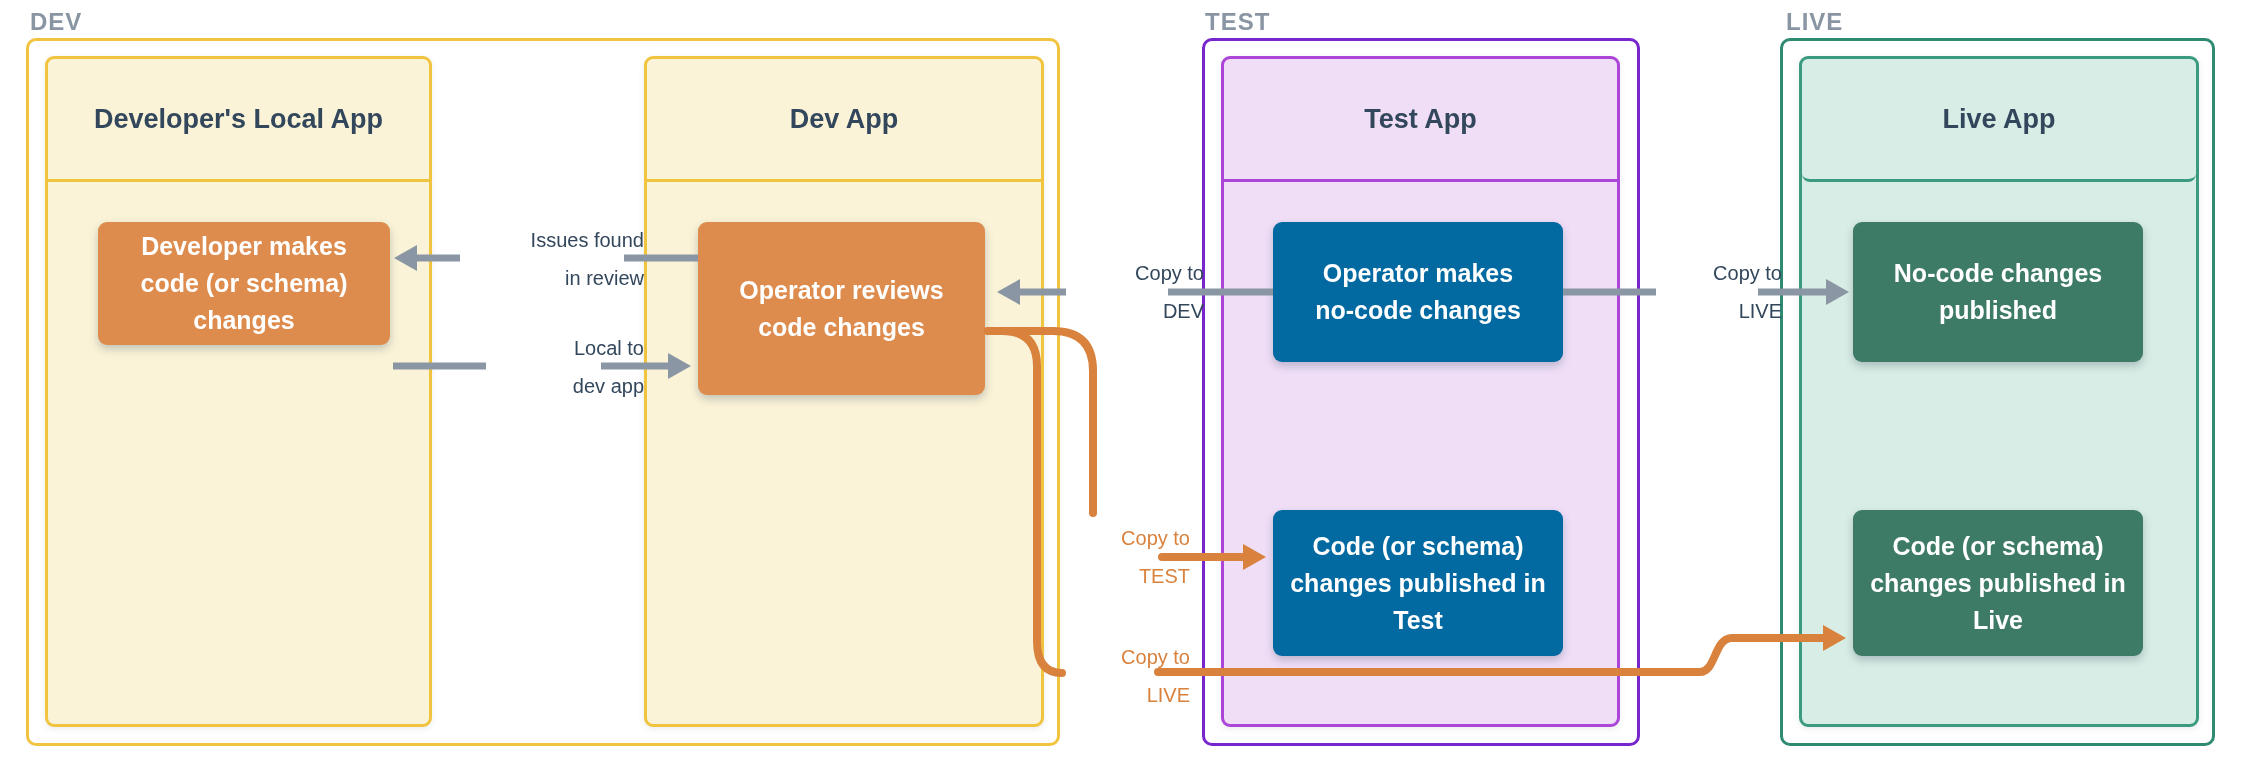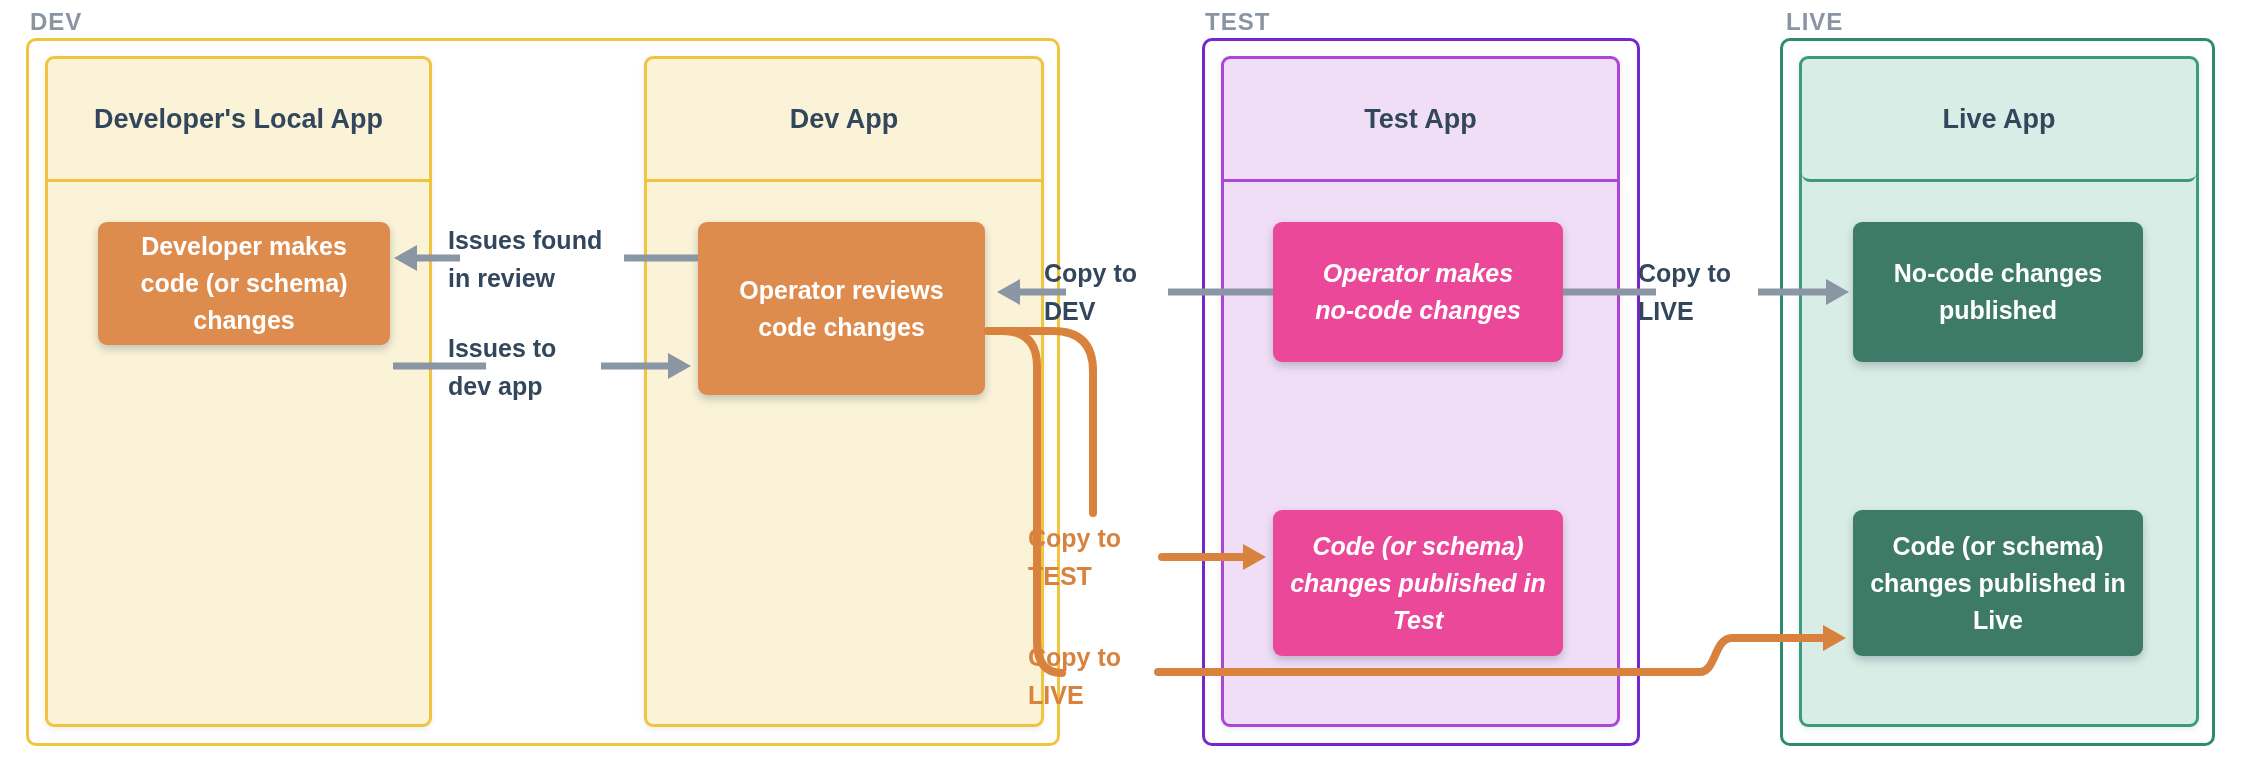--- a/index.html
+++ b/index.html
@@ -31,24 +31,24 @@
   }
   .app-dev .app-title{border-bottom:3px solid #F1C440;}
   .app-test .app-title{border-bottom:3px solid #AB46D8;}
   .app-live .app-title{border-bottom:3px solid #3B9A80;border-radius:8px;}
   .node{
     position:absolute;border-radius:9px;display:flex;align-items:center;justify-content:center;
     color:#ffffff;font-size:25px;font-weight:700;line-height:37px;text-align:center;
     white-space:pre-line;box-shadow:0 4px 8px rgba(51,71,92,.28);
   }
   .node-orange{background:#DE8C4E;}
-  .node-purple{background:#ec4899;font-style:italic;}
+  .node-purple{background:#0369a1;}
   .node-green{background:#3E7B67;}
   .flow-label{
-    position:absolute;font-size:25px;font-weight:700;line-height:38px;text-align:left;
+    position:absolute;font-size:20px;font-weight:400;line-height:38px;text-align:right;
     color:#33475C;white-space:pre-line;
   }
   .flow-label.orange{color:#D8823E;}
   #connector-layer{position:absolute;left:0;top:0;width:2242px;height:774px;pointer-events:none;}
   .gray-line{stroke:#8A96A4;stroke-width:7;fill:none;}
   .gray-head{fill:#8A96A4;stroke:none;}
   .orange-line{stroke:#D8823E;stroke-width:8;fill:none;stroke-linecap:round;}
   .orange-head{fill:#D8823E;stroke:none;}
 </style>
 </head>
@@ -91,21 +91,21 @@
     <div class="app-title">Live App</div>
   </div>
   <div class="node node-green" style="left:1853px;top:222px;width:290px;height:140px;">No-code changes
 published</div>
   <div class="node node-green" style="left:1853px;top:510px;width:290px;height:146px;">Code (or schema)
 changes published in
 Live</div>
 
   <div class="flow-label" style="left:448px;top:221px;width:196px;">Issues found
 in review</div>
-  <div class="flow-label" style="left:448px;top:329px;width:196px;">Issues to
+  <div class="flow-label" style="left:448px;top:329px;width:196px;">Local to
 dev app</div>
   <div class="flow-label" style="left:1044px;top:254px;width:160px;">Copy to
 DEV</div>
   <div class="flow-label" style="left:1638px;top:254px;width:144px;">Copy to
 LIVE</div>
   <div class="flow-label orange" style="left:1028px;top:519px;width:162px;">Copy to
 TEST</div>
   <div class="flow-label orange" style="left:1028px;top:638px;width:162px;">Copy to
 LIVE</div>
 

